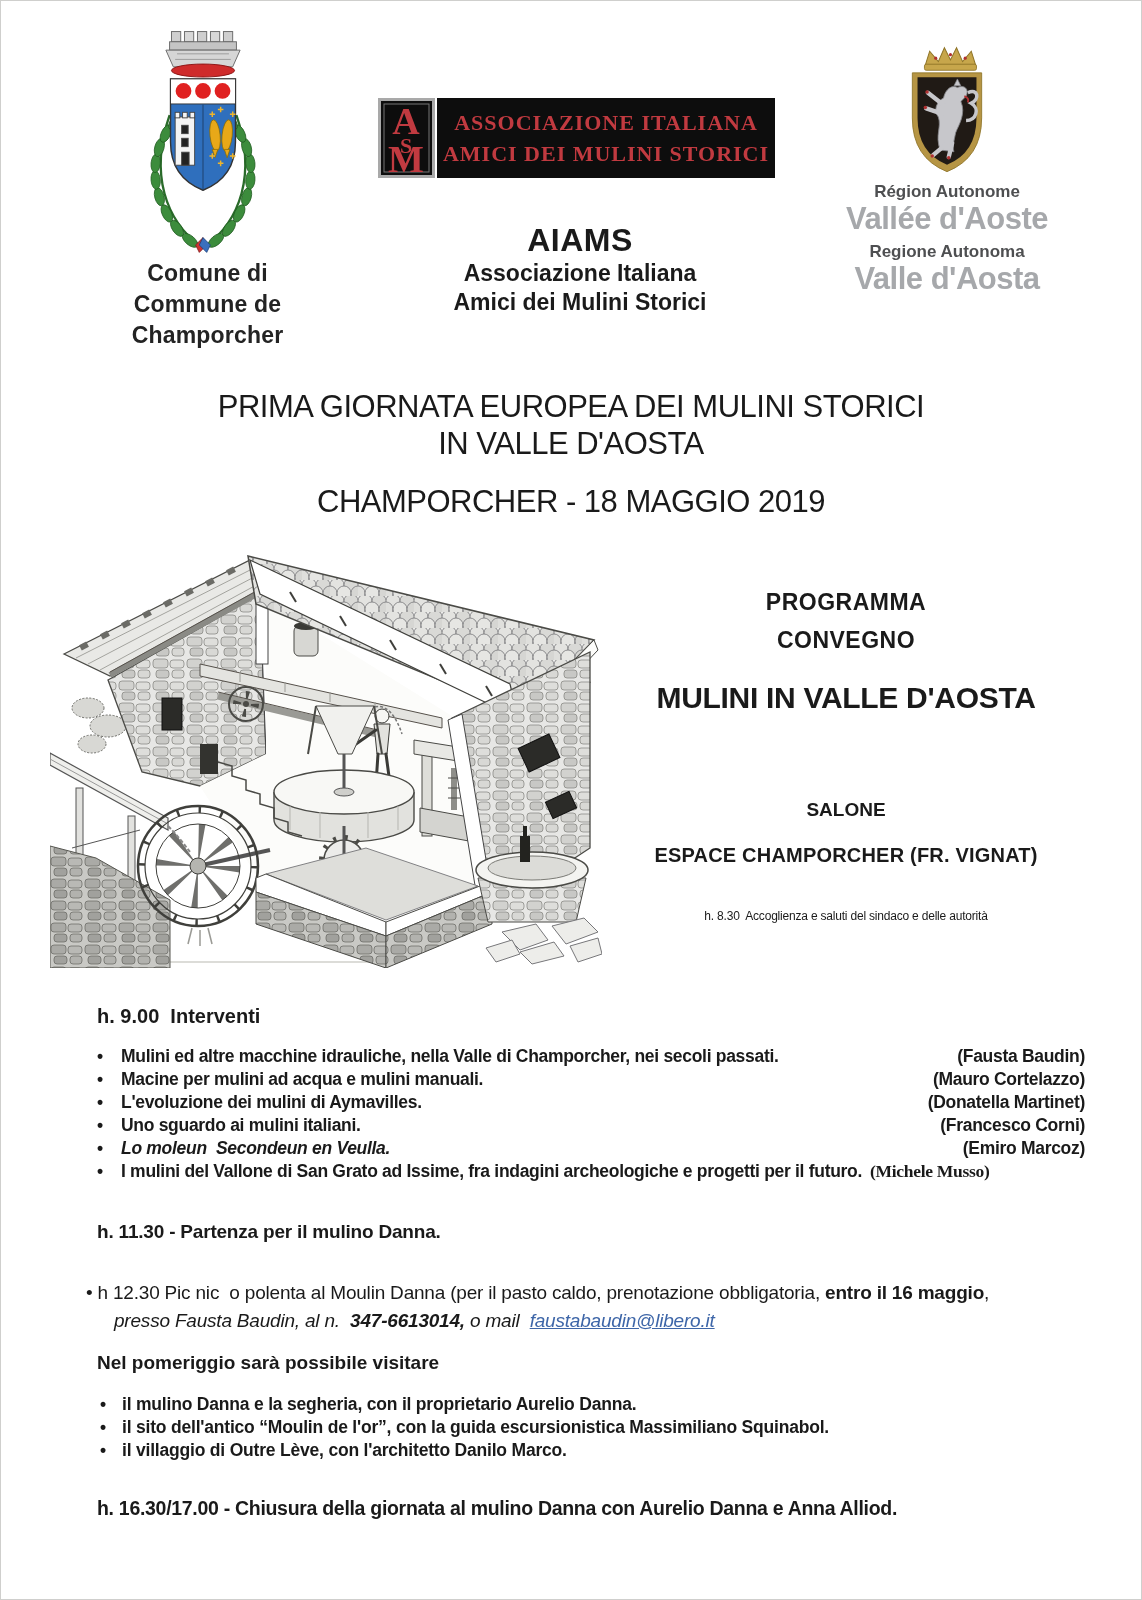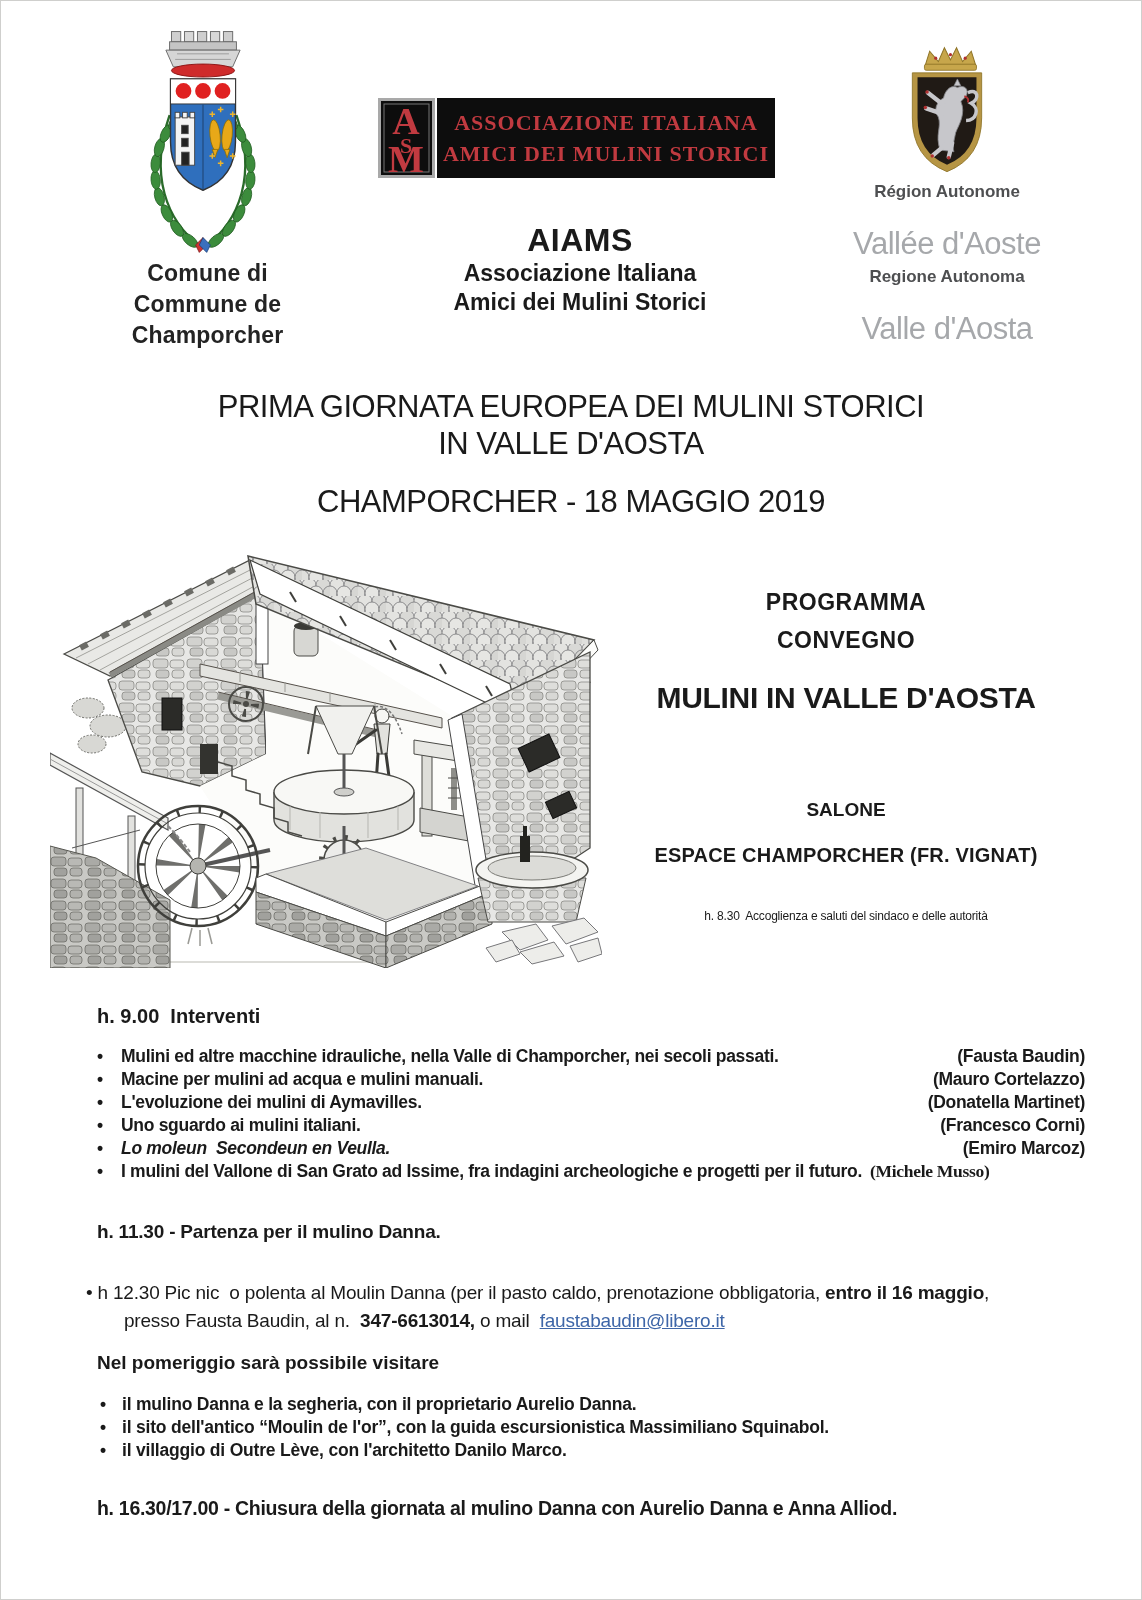--- a/index.html
+++ b/index.html
@@ -15,21 +15,21 @@
   .aiams-row{left:378px;top:98px;height:80px;display:flex;align-items:stretch;}
   .aiams-banner{width:338px;background:#0d0d0d;display:flex;flex-direction:column;
                 justify-content:center;margin-left:2px;}
   .aiams-banner div{font-family:"Liberation Serif",serif;font-weight:700;font-size:22px;
                 line-height:31px;color:#c13a40;letter-spacing:1px;text-align:center;}
   .aiams-cap{left:420px;top:222px;width:320px;text-align:center;}
   .aiams-acronym{font-size:32px;font-weight:700;letter-spacing:.5px;}
   .aiams-line{font-size:23px;font-weight:700;line-height:29px;}
   .vda{left:836px;top:44px;width:222px;text-align:center;}
   .vda-dark{color:#4e4f51;font-weight:700;font-size:17px;line-height:20px;}
-  .vda-gray{color:#a6a8ab;font-weight:400;font-size:31px;line-height:34px;letter-spacing:-.5px;margin-top:25px;}
+  .vda-gray{color:#a6a8ab;font-weight:700;font-size:31px;line-height:34px;letter-spacing:-.5px;}
   
   .title-line{left:0;width:1142px;text-align:center;font-size:31px;font-weight:400;
               letter-spacing:-.5px;}
   
   .pcol{left:608px;width:476px;text-align:center;font-weight:700;}
   .pcol-sm{font-size:23px;letter-spacing:.5px;}
   .pcol-lg{font-size:30px;letter-spacing:-.3px;}
   .pcol-salone{font-size:19px;}
   .pcol-espace{font-size:20px;letter-spacing:.2px;}
   .welcome{left:608px;top:909px;width:476px;text-align:center;font-size:12px;
@@ -40,21 +40,21 @@
          letter-spacing:-.3px;}
   .talk-row{display:flex;align-items:baseline;height:23px;}
   .talk-row .bul{width:24px;}
   .talk-row .txt{white-space:pre;}
   .talk-row .spk{margin-left:auto;white-space:pre;}
   .talk-row.inline .spk{margin-left:8px;font-family:Liberation Serif, serif;}
   .talk-row.ital .txt{font-style:italic;}
   .departure{left:97px;top:1221px;font-size:19px;font-weight:700;letter-spacing:-.2px;}
   .lunch{left:86px;top:1279px;width:1010px;font-size:19px;line-height:28px;
          letter-spacing:-.2px;}
-  .lunch .l2{margin-left:38px;}
+  .lunch .l2{margin-left:28px;font-style:italic;}
   .lunch a{color:#3e66a8;text-decoration:underline;cursor:pointer;}
   .afternoon{left:97px;top:1352px;font-size:19px;font-weight:700;}
   .visits{left:100px;top:1394px;width:1000px;font-size:17.5px;font-weight:700;
           letter-spacing:-.2px;}
   .visit-row{display:flex;align-items:baseline;height:23px;}
   .visit-row .bul{width:22px;}
   .closing{left:97px;top:1497px;font-size:19.5px;font-weight:700;letter-spacing:-.3px;}
 </style>
 </head>
 <body>

